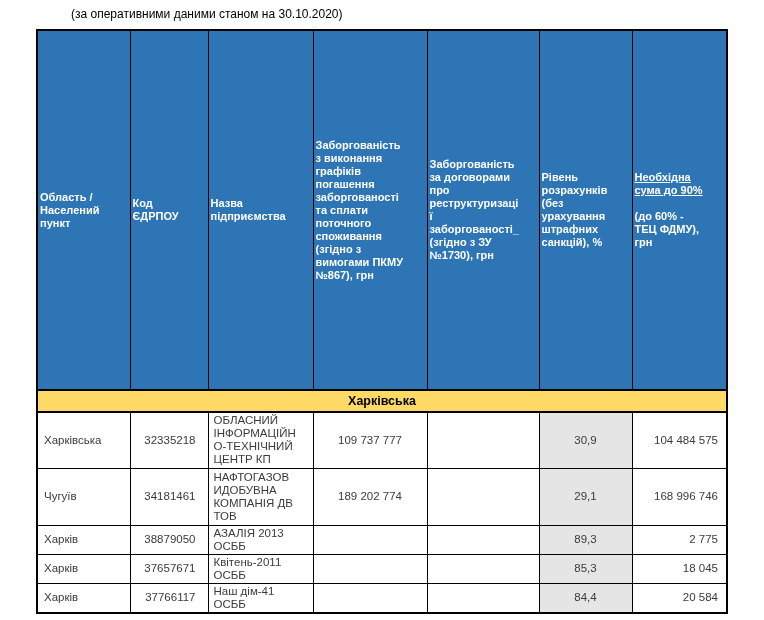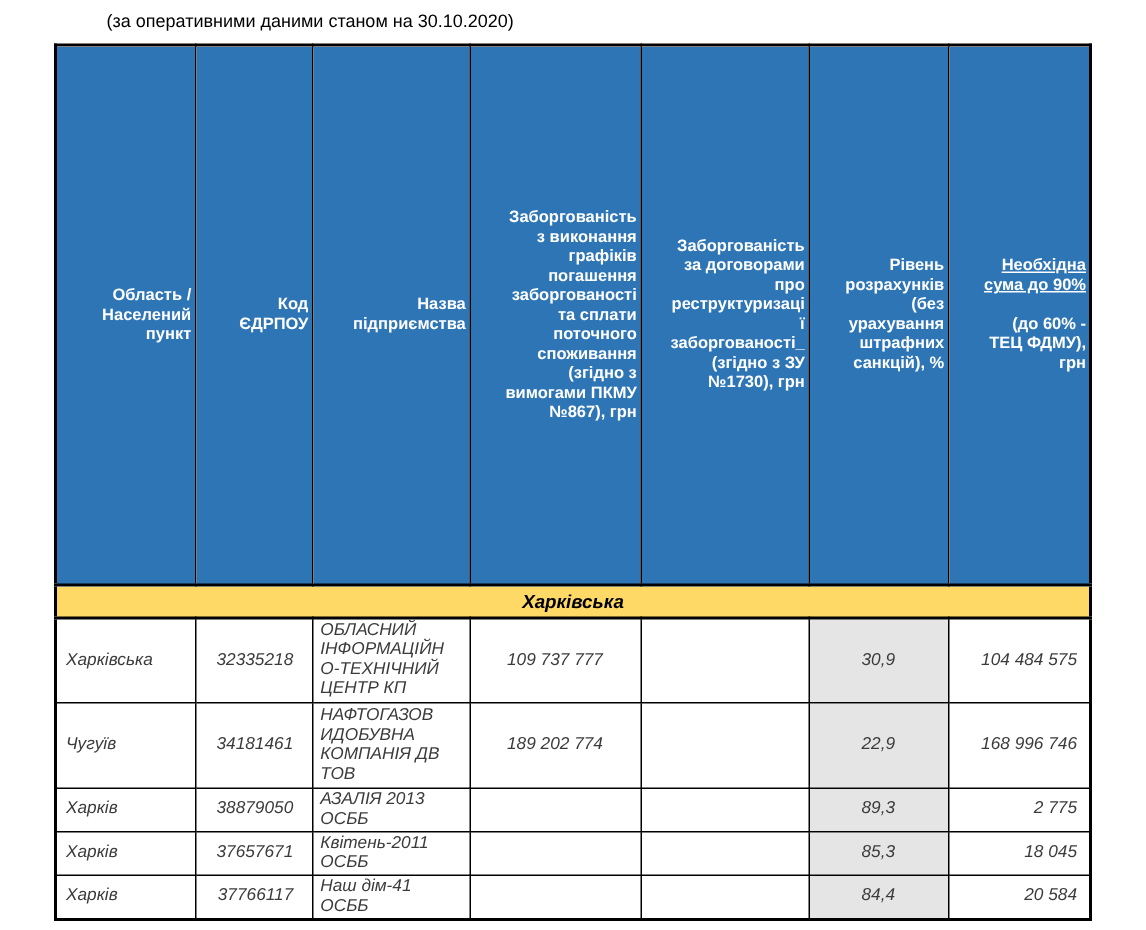--- a/index.html
+++ b/index.html
@@ -32,21 +32,21 @@
     overflow: hidden;
   }
   
   tr.header-row { height: 360px; }
   .debt-table th {
     background: #2E75B6;
     color: #ffffff;
     font-weight: bold;
     font-size: 11px;
     line-height: 13px;
-    text-align: right;
+    text-align: left;
     white-space: pre-line;
     padding: 2px;
   }
   .hdr-block { display: block; white-space: pre-line; }
   .hdr-underline { text-decoration: underline; }
   
   tr.group-row { height: 22px; }
   tr.group-row td {
     background: #FFD966;
     font-weight: bold;
@@ -55,21 +55,20 @@
     color: #000000;
     border-top: 2px solid #000000;
     border-bottom: 2px solid #000000;
   }
   
   .debt-table td {
     font-size: 11.5px;
     line-height: 13px;
     color: #3b3b3b;
     padding: 1px 12px;
-    font-style: italic;
   }
   tr.rh1 { height: 56px; }
   tr.rh2 { height: 57px; }
   tr.rh3 { height: 28px; }
   tr.rh4 { height: 26px; }
   tr.rh5 { height: 30px; }
   td.c-loc  { text-align: left;  padding-left: 6px; }
   td.c-code { text-align: right; }
   td.c-name { text-align: left;  padding-left: 5px; white-space: pre-line; }
   td.c-debt1{ text-align: center; }
@@ -155,21 +154,21 @@
 
     <tr class="rh2">
       <td class="c-loc">Чугуїв</td>
       <td class="c-code">34181461</td>
       <td class="c-name">НАФТОГАЗОВ
 ИДОБУВНА
 КОМПАНІЯ ДВ
 ТОВ</td>
       <td class="c-debt1">189 202 774</td>
       <td class="c-debt2"></td>
-      <td class="c-level">22,9</td>
+      <td class="c-level">29,1</td>
       <td class="c-req">168 996 746</td>
     </tr>
 
     <tr class="rh3">
       <td class="c-loc">Харків</td>
       <td class="c-code">38879050</td>
       <td class="c-name">АЗАЛІЯ 2013
 ОСББ</td>
       <td class="c-debt1"></td>
       <td class="c-debt2"></td>

